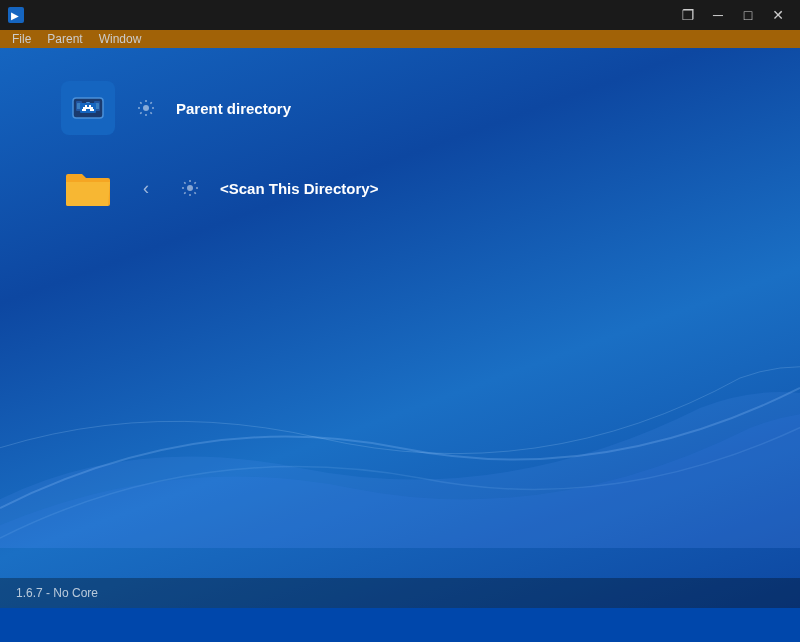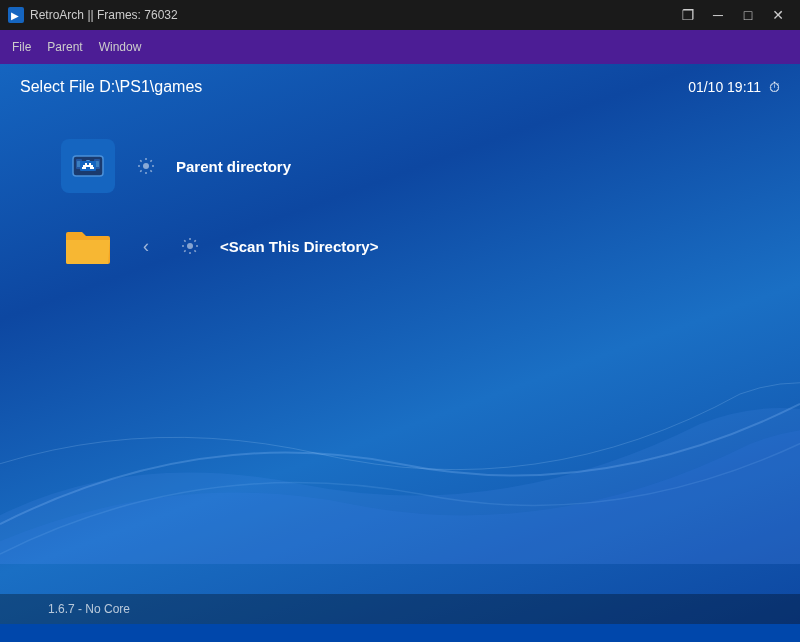--- a/index.html
+++ b/index.html
@@ -50,22 +50,22 @@
       font-size: 14px;
       cursor: pointer;
       display: flex;
       align-items: center;
       justify-content: center;
     }
 
     
     #menu-bar {
       width: 100%;
-      height: 34px;
-      background: #4c1d95;
+      height: 18px;
+      background: #a16207;
       display: flex;
       align-items: center;
       padding: 0 4px;
       position: relative;
       z-index: 100;
     }
     .menu-item {
       color: #cccccc;
       font-size: 12px;
       padding: 2px 8px;
@@ -183,44 +183,39 @@
       height: 30px;
       background: rgba(0,0,0,0.3);
       display: flex;
       align-items: center;
       padding: 0 16px;
       z-index: 10;
     }
     #version-text {
       color: rgba(255,255,255,0.7);
       font-size: 12px;
-      margin-left: 32px;
     }
 
     
     .wave-svg {
       position: absolute;
       bottom: 0;
       left: 0;
       width: 100%;
     }
   </style>
 </head>
 <body>
 
 <div id="title-bar">
   <div id="title-left">
     <svg id="title-icon" viewBox="0 0 16 16" fill="none">
       <rect width="16" height="16" rx="2" fill="#1565c0"></rect>
       <text x="3" y="12" font-size="10" fill="white">▶</text>
     </svg>
-    <span id="title-text">
-      <span>RetroArch</span>
-      <span>|| Frames: 76032</span>
-    </span>
   </div>
   <div id="title-controls">
     <button class="title-btn">❐</button>
     <button class="title-btn">─</button>
     <button class="title-btn">□</button>
     <button class="title-btn close-btn">✕</button>
   </div>
 </div>
 
 <div id="menu-bar">
@@ -236,27 +231,20 @@
   <div id="wave-container">
     <svg viewBox="0 0 800 300" class="wave-svg" xmlns="http://www.w3.org/2000/svg">
       <path d="M-50 280 Q 100 180, 300 220 Q 500 260, 700 160 Q 800 120, 900 180 L 900 320 L -50 320 Z" fill="rgba(100,160,255,0.12)"></path>
       <path d="M-50 300 Q 150 200, 350 240 Q 550 280, 750 180 Q 850 140, 950 200 L 950 340 L -50 340 Z" fill="rgba(80,140,255,0.1)"></path>
       <path d="M0 260 Q 200 160, 400 200 Q 600 240, 800 140" stroke="rgba(150,200,255,0.25)" stroke-width="2" fill="none"></path>
       <path d="M0 290 Q 200 190, 420 230 Q 620 270, 820 170" stroke="rgba(150,200,255,0.15)" stroke-width="1.5" fill="none"></path>
       <path d="M-100 240 Q 100 140, 320 190 Q 540 240, 740 130 Q 820 100, 900 150" stroke="rgba(180,220,255,0.2)" stroke-width="1" fill="none"></path>
     </svg>
   </div>
 
-  <div id="header-bar">
-    <span id="select-file-text">Select File D:\PS1\games</span>
-    <div id="datetime-area">
-      <span>01/10 19:11</span>
-      <span>⏱</span>
-    </div>
-  </div>
 
   <div id="file-list">
 
     <div class="file-row">
       <div class="file-icon-large">
         <div class="retroarch-icon">
           <svg width="36" height="36" viewBox="0 0 36 36" fill="none">
             <rect x="3" y="8" width="30" height="20" rx="3" fill="#1a3a6e" stroke="#4a90d9" stroke-width="1.5"></rect>
             <rect x="6" y="11" width="6" height="10" rx="1" fill="#2255a0"></rect>
             <rect x="24" y="11" width="6" height="10" rx="1" fill="#2255a0"></rect>

